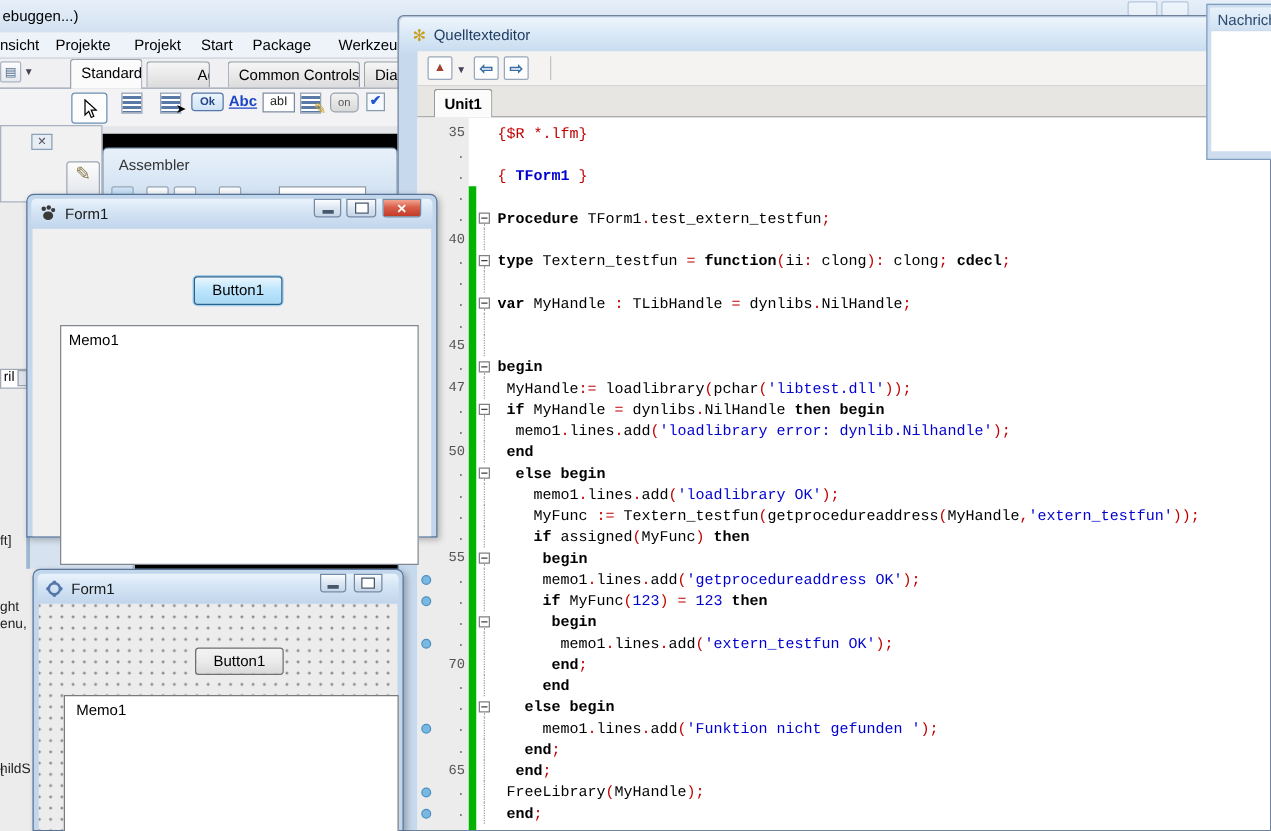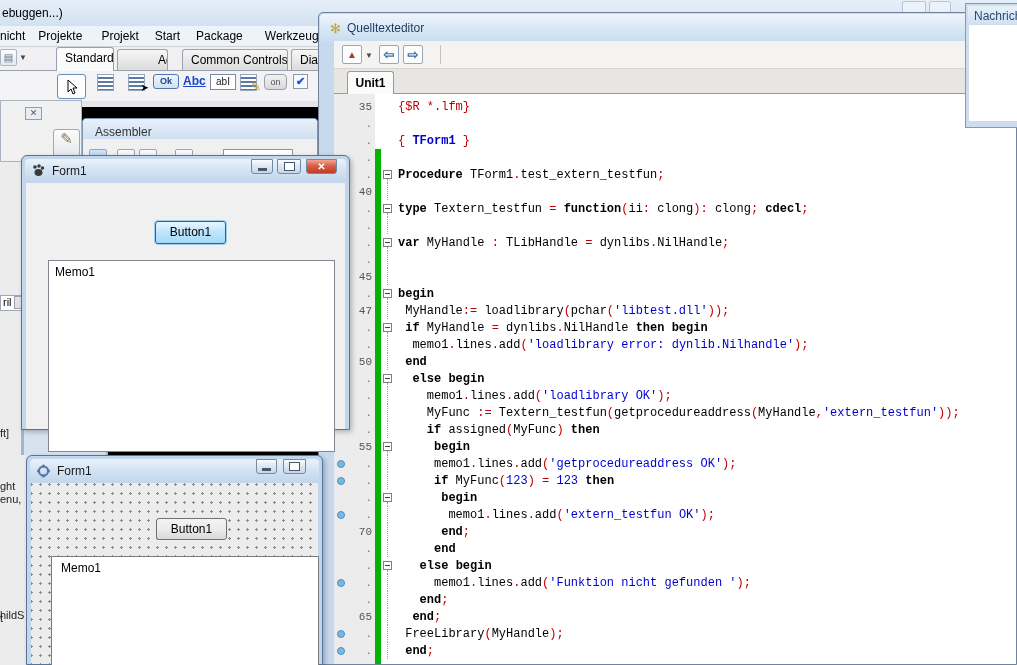--- a/index.html
+++ b/index.html
@@ -40,21 +40,21 @@
   .frag { position:absolute; left:0; white-space:nowrap; font-size:11px; color:#222; }
   #ril-cell { left:0; top:295px; width:22px; height:16px; background:#fff; border:1px solid #a0a8b4; font-size:11px;
      padding-left:2px; overflow:hidden; }
   #ril-btn { position:absolute; left:14px; top:296px; width:8px; height:13px; background:#dfe3e9; border:1px solid #9aa2ae; }
 
   
   #black-strip-top { left:58px; top:107px; width:260px; height:14px; background:#000; }
   #tool-panel { left:0; top:100px; width:82px; height:62px; background:#f1f1f1; border:1px solid #a9b2bf; }
   #assembler-win { left:82px; top:118px; width:236px; height:46px; background:#f0f0f0; border:1px solid #7a96b5;
      border-radius:4px 4px 0 0; }
-  #assembler-title { background:linear-gradient(#e8f1fa,#cfe0f1); height:20px; border-radius:4px 4px 0 0;
+  #assembler-title { background:linear-gradient(#e8f1fa,#cfe0f1); height:40px; border-radius:4px 4px 0 0;
      padding:6px 0 0 12px; color:#333; }
   .asm-btn { position:absolute; top:30px; width:18px; height:14px; border:1px solid #9aa6b5; background:linear-gradient(#fafbfc,#dde4ec); border-radius:2px; }
   #asm-input { position:absolute; top:30px; left:140px; width:70px; height:14px; background:#fff; border:1px solid #8a96a5; }
   #console-remnant { left:21px; top:428px; width:87px; height:27px; background:#d6e2ef; border-left:3px solid #9fb6cf; border-right:2px solid #9fb6cf; }
   #console-strip { left:108px; top:428px; width:219px; height:27px; background:#000; color:#e8e8e8;
      font-family:"Liberation Mono", monospace; font-size:12px; padding:8px 0 0 38px; white-space:nowrap; overflow:hidden; }
 
   
   .win7 { border:1px solid #56749a; border-radius:6px 6px 0 0; background:#c2d6ec; box-shadow:2px 2px 5px rgba(0,0,0,.25); }
   .win7 .titlebar { position:absolute; left:3px; top:3px; right:3px; height:23px;
@@ -122,21 +122,21 @@
 </head>
 <body>
 
 <div class="abs" id="ide-titlebar">
   <div class="abs" id="ide-title-text">ebuggen...)</div>
 </div>
 <div class="abs cap-outline" style="left:902px;width:24px;"></div>
 <div class="abs cap-outline" style="left:929px;width:22px;"></div>
 
 <div class="abs" id="menubar">
-  <span class="menu-item" style="margin-left:0">nicht</span>
+  <span class="menu-item" style="margin-left:0">nsicht</span>
   <span class="menu-item" style="margin-left:13px">Projekte</span>
   <span class="menu-item" style="margin-left:19px">Projekt</span>
   <span class="menu-item" style="margin-left:16px">Start</span>
   <span class="menu-item" style="margin-left:16px">Package</span>
   <span class="menu-item" style="margin-left:22px">Werkzeuge</span>
 </div>
 
 <div class="abs" id="palette-area">
 
   <div class="mini-toolbtn" style="left:0;top:2px;width:17px;height:17px;">

